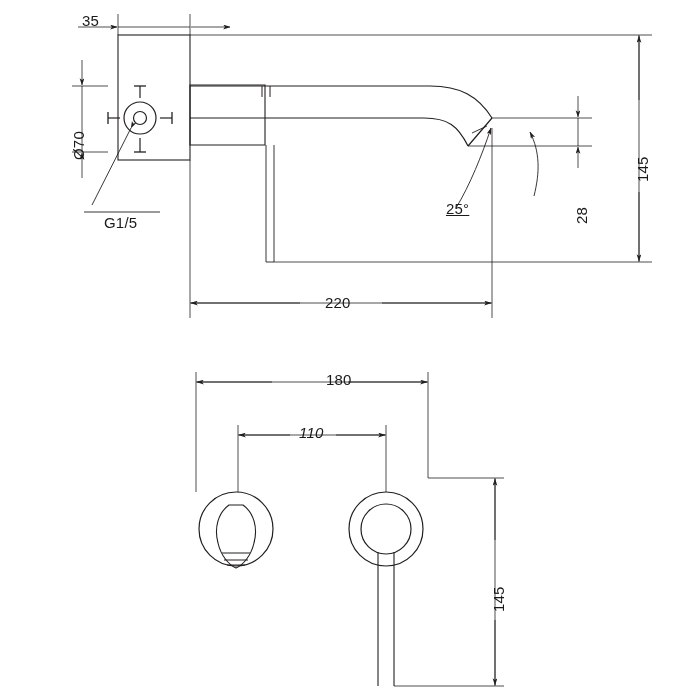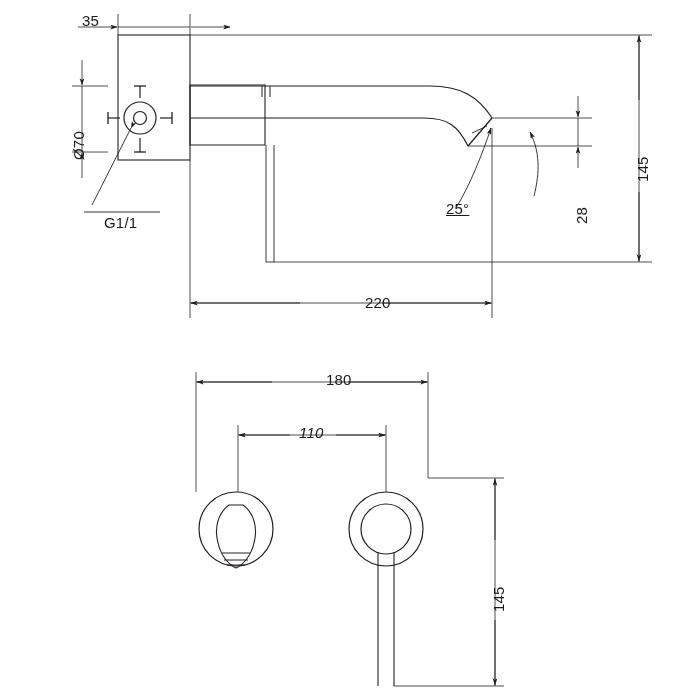--- a/index.html
+++ b/index.html
@@ -165,29 +165,29 @@
       <path d="M495,540 L495,479" marker-end="url(#arrHead)"></path>
       <path d="M495,620 L495,685" marker-end="url(#arrHead)"></path>
       <path d="M495,478 L495,686"></path>
     </g>
   </svg>
 
   <div class="lbl" style="left:82px; top:12px;">35</div>
 
   <div class="lbl rot" style="left:70px; top:160px; transform: rotate(-90deg);">Ø70</div>
 
-  <div class="lbl" style="left:104px; top:214px;">G1/1</div>
+  <div class="lbl" style="left:104px; top:214px;">G1/5</div>
 
   <div class="lbl" style="left:446px; top:200px;text-decoration:underline;">25°</div>
 
   <div class="lbl rot" style="left:573px; top:224px; transform: rotate(-90deg);">28</div>
 
   <div class="lbl rot" style="left:634px; top:182px; transform: rotate(-90deg);">145</div>
 
-  <div class="lbl" style="left:325px; top:294px;margin-left:40px;">220</div>
+  <div class="lbl" style="left:325px; top:294px;">220</div>
 
   <div class="lbl" style="left:297px; top:371px;margin-left:29px;">180</div>
 
   <div class="lbl" style="left:299px; top:424px;font-style:italic;">110</div>
 
   <div class="lbl rot" style="left:490px; top:612px; transform: rotate(-90deg);">145</div>
 
 </div>
 
 </body></html>

